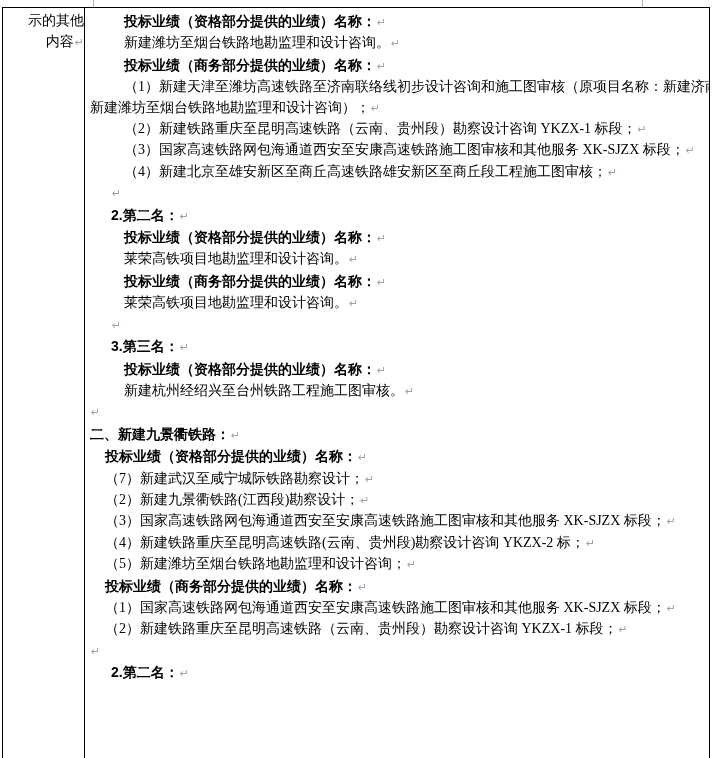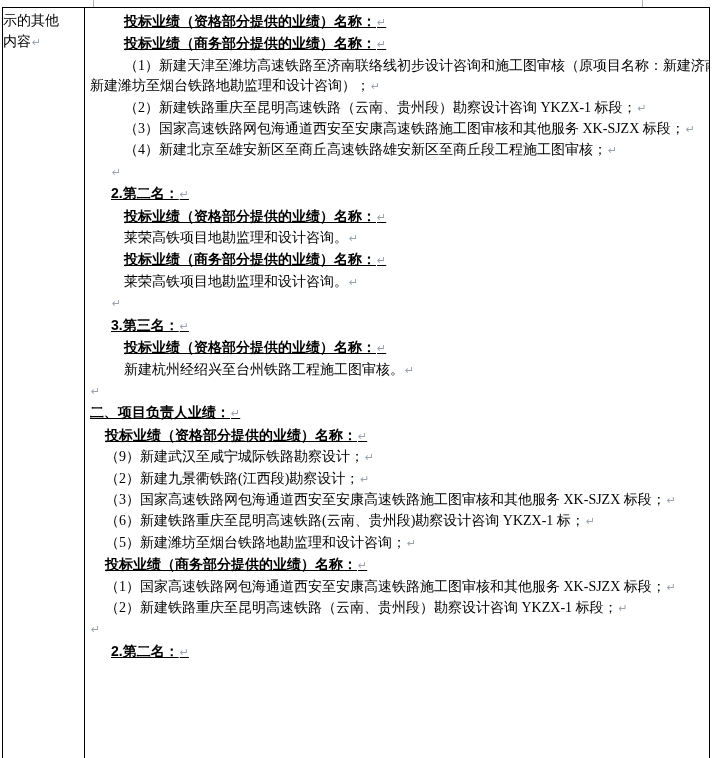--- a/index.html
+++ b/index.html
@@ -15,77 +15,78 @@
   #tick-a { left:93px; }
   #tick-b { left:642px; }
   #tbl {
     position:absolute; left:2px; top:7px; width:708px; height:751px;
     border:1px solid #000; border-bottom:none;
     display:flex; background:#fff;
   }
   .label-cell {
     width:82px; flex:0 0 82px;
     border-right:1px solid #000;
-    text-align:left;
+    text-align:right;
     padding-top:3px;
     font-size:14px; line-height:20.5px;
   }
   .content-cell {
     flex:1 1 auto;
     padding:3px 4px 0 5px;
     font-size:14px; line-height:20.4px;
     overflow:hidden;
   }
   .para { white-space:nowrap; min-height:20.4px; }
   .ind0 { padding-left:0; }
   .ind1 { padding-left:15px; }
   .ind2 { padding-left:21px; }
   .ind3 { padding-left:34px; }
-  .b    { font-weight:bold; font-family:"Liberation Sans","DejaVu Sans",sans-serif;text-decoration:underline; }
+  .b    { font-weight:bold; font-family:"Liberation Sans","DejaVu Sans",sans-serif; }
   .pm   {
     color:#9aa2ae; font-size:11px; padding-left:1px;
     font-family:"DejaVu Sans",sans-serif; font-weight:normal;
   }
 </style>
 </head>
 <body>
 
 <div class="tick" id="tick-a"></div>
 <div class="tick" id="tick-b"></div>
 
 <div id="tbl">
   <div class="label-cell">
       <div><span>示的其他</span></div>
       <div><span>内容</span><span class="pm">↵</span></div>
     </div>
   <div class="content-cell">
       <div class="para ind3 b"><span>投标业绩（资格部分提供的业绩）名称：</span><span class="pm">↵</span></div>
+      <div class="para ind3"><span>新建潍坊至烟台铁路地勘监理和设计咨询。</span><span class="pm">↵</span></div>
       <div class="para ind3 b"><span>投标业绩（商务部分提供的业绩）名称：</span><span class="pm">↵</span></div>
       <div class="para ind3"><span>（1）新建天津至潍坊高速铁路至济南联络线初步设计咨询和施工图审核（原项目名称：新建济南</span></div>
       <div class="para ind0"><span>新建潍坊至烟台铁路地勘监理和设计咨询）；</span><span class="pm">↵</span></div>
       <div class="para ind3"><span>（2）新建铁路重庆至昆明高速铁路（云南、贵州段）勘察设计咨询 YKZX-1 标段；</span><span class="pm">↵</span></div>
       <div class="para ind3"><span>（3）国家高速铁路网包海通道西安至安康高速铁路施工图审核和其他服务 XK-SJZX 标段；</span><span class="pm">↵</span></div>
       <div class="para ind3"><span>（4）新建北京至雄安新区至商丘高速铁路雄安新区至商丘段工程施工图审核；</span><span class="pm">↵</span></div>
       <div class="para ind2"><span></span><span class="pm">↵</span></div>
       <div class="para ind2 b"><span>2.第二名：</span><span class="pm">↵</span></div>
       <div class="para ind3 b"><span>投标业绩（资格部分提供的业绩）名称：</span><span class="pm">↵</span></div>
       <div class="para ind3"><span>莱荣高铁项目地勘监理和设计咨询。</span><span class="pm">↵</span></div>
       <div class="para ind3 b"><span>投标业绩（商务部分提供的业绩）名称：</span><span class="pm">↵</span></div>
       <div class="para ind3"><span>莱荣高铁项目地勘监理和设计咨询。</span><span class="pm">↵</span></div>
       <div class="para ind2"><span></span><span class="pm">↵</span></div>
       <div class="para ind2 b"><span>3.第三名：</span><span class="pm">↵</span></div>
       <div class="para ind3 b"><span>投标业绩（资格部分提供的业绩）名称：</span><span class="pm">↵</span></div>
       <div class="para ind3"><span>新建杭州经绍兴至台州铁路工程施工图审核。</span><span class="pm">↵</span></div>
       <div class="para ind0"><span></span><span class="pm">↵</span></div>
-      <div class="para ind0 b"><span>二、项目负责人业绩：</span><span class="pm">↵</span></div>
+      <div class="para ind0 b"><span>二、新建九景衢铁路：</span><span class="pm">↵</span></div>
       <div class="para ind1 b"><span>投标业绩（资格部分提供的业绩）名称：</span><span class="pm">↵</span></div>
-      <div class="para ind1"><span>（9）新建武汉至咸宁城际铁路勘察设计；</span><span class="pm">↵</span></div>
+      <div class="para ind1"><span>（7）新建武汉至咸宁城际铁路勘察设计；</span><span class="pm">↵</span></div>
       <div class="para ind1"><span>（2）新建九景衢铁路(江西段)勘察设计；</span><span class="pm">↵</span></div>
       <div class="para ind1"><span>（3）国家高速铁路网包海通道西安至安康高速铁路施工图审核和其他服务 XK-SJZX 标段；</span><span class="pm">↵</span></div>
-      <div class="para ind1"><span>（6）新建铁路重庆至昆明高速铁路(云南、贵州段)勘察设计咨询 YKZX-1 标；</span><span class="pm">↵</span></div>
+      <div class="para ind1"><span>（4）新建铁路重庆至昆明高速铁路(云南、贵州段)勘察设计咨询 YKZX-2 标；</span><span class="pm">↵</span></div>
       <div class="para ind1"><span>（5）新建潍坊至烟台铁路地勘监理和设计咨询；</span><span class="pm">↵</span></div>
       <div class="para ind1 b"><span>投标业绩（商务部分提供的业绩）名称：</span><span class="pm">↵</span></div>
       <div class="para ind1"><span>（1）国家高速铁路网包海通道西安至安康高速铁路施工图审核和其他服务 XK-SJZX 标段；</span><span class="pm">↵</span></div>
       <div class="para ind1"><span>（2）新建铁路重庆至昆明高速铁路（云南、贵州段）勘察设计咨询 YKZX-1 标段；</span><span class="pm">↵</span></div>
       <div class="para ind0"><span></span><span class="pm">↵</span></div>
       <div class="para ind2 b"><span>2.第二名：</span><span class="pm">↵</span></div>
     </div>
 </div>
 
 </body></html>

